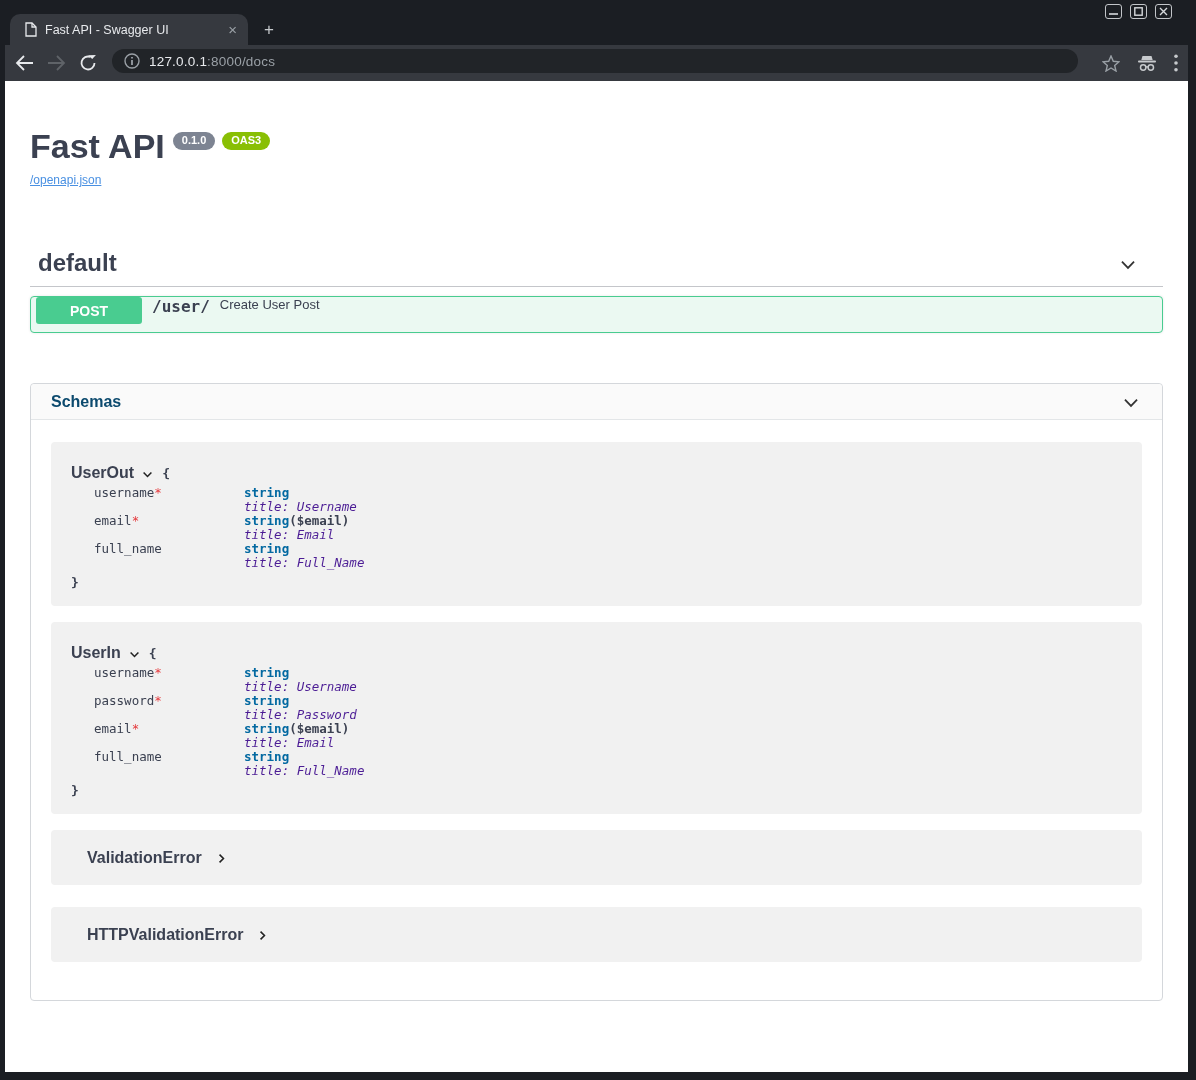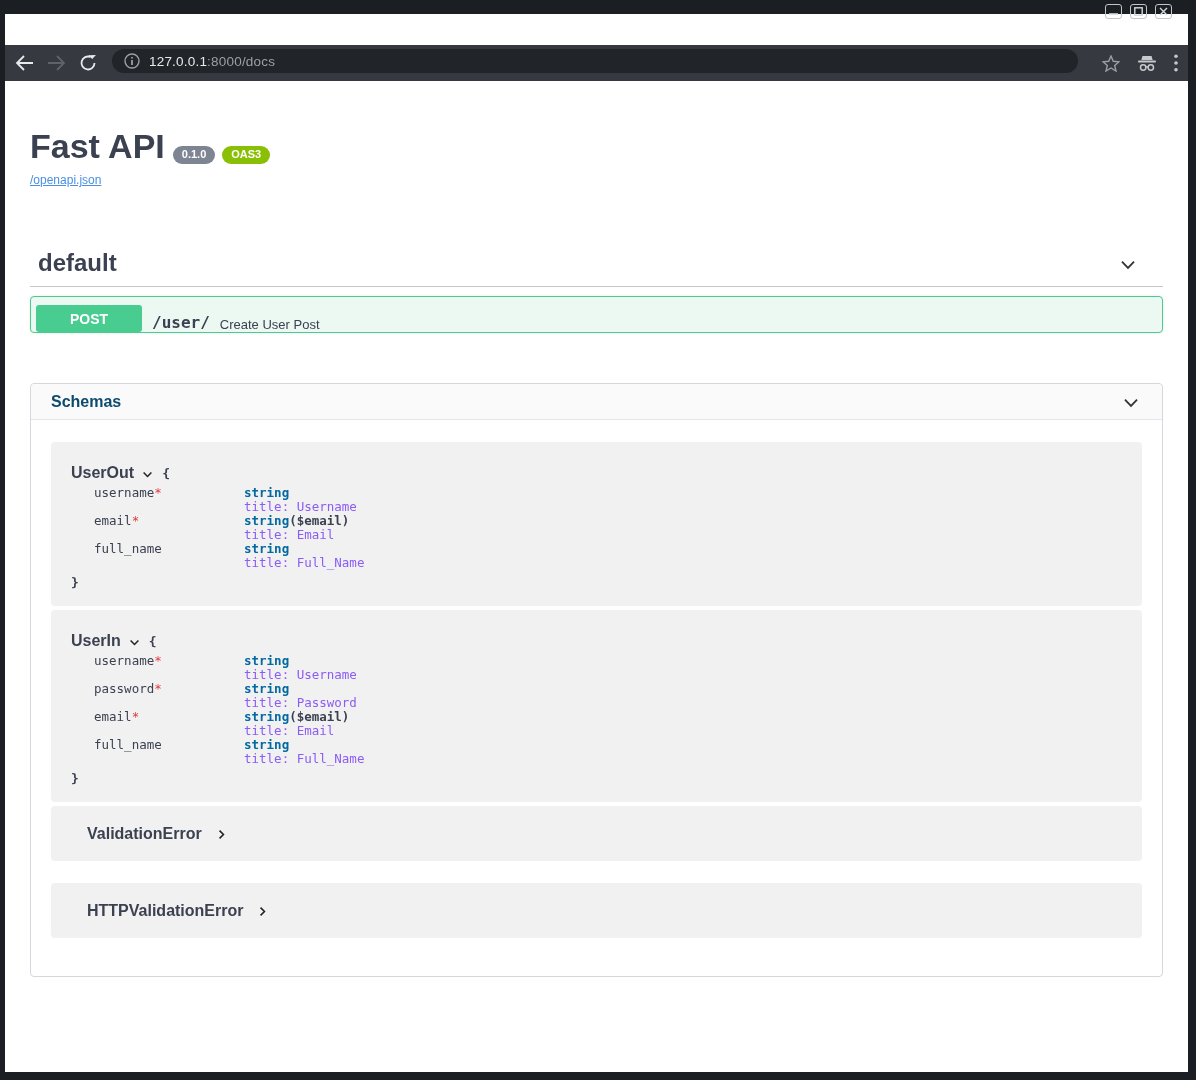--- a/index.html
+++ b/index.html
@@ -35,67 +35,67 @@
              border-radius:14px; display:flex; align-items:center; padding:0 12px; }
   .url-text { font-size:13.5px; margin-left:9px; letter-spacing:.2px; }
   .url-host { color:#e8eaed; }
   .url-rest { color:#9aa0a6; }
   .toolbar-right { position:absolute; right:10px; top:0; height:36px; display:flex; align-items:center; gap:17px; }
 
   
   .page { position:absolute; left:0; top:81px; width:100%; height:991px; background:#fff; overflow:hidden; }
   .swagger-wrap { width:1133px; margin-left:25px; color:#3b4151; }
 
-  .info-head { display:flex; align-items:flex-end; margin-top:47px; }
+  .info-head { display:flex; align-items:flex-start; margin-top:47px; }
   .api-title { font-size:34px; font-weight:bold; color:#3b4151; line-height:36px; letter-spacing:0; }
   .badges { display:flex; gap:7px; margin-left:8px; margin-top:4px; }
   .badge { font-size:11px; font-weight:bold; color:#fff; border-radius:57px; padding:2px 9px 3px; line-height:1.2; }
   .badge-version { background:#7d8492; }
   .badge-oas { background:#89bf04; }
   .spec-link { display:inline-block; margin-top:9px; font-size:12px; color:#4990e2; text-decoration:underline; cursor:pointer; }
 
   .tag-row { margin-top:57px; position:relative; padding:4px 0 9px 8px;
              border-bottom:1px solid rgba(59,65,81,.3); cursor:pointer; }
   .tag-name { font-size:24px; font-weight:bold; color:#3b4151; }
   .tag-row .chev { position:absolute; right:24px; top:9px; }
 
   .opblock { margin-top:9px; height:37px; border:1px solid #49cc90; border-radius:4px;
-             background:#ebf9f2; display:flex; align-items:flex-end; padding:0 10px 0 5px; cursor:pointer;
+             background:#ebf9f2; display:flex; align-items:flex-start; padding:0 10px 0 5px; cursor:pointer;
              box-shadow:0 0 3px rgba(0,0,0,.09); }
   .method-btn { width:106px; height:27px; background:#49cc90; border:none; border-radius:3px;
                 color:#fff; font-size:14px; font-weight:bold; font-family:"Liberation Sans",sans-serif;
                 cursor:pointer; }
   .op-path { margin-left:10px; font-family:"DejaVu Sans Mono",monospace; font-size:16px;
              font-weight:bold; color:#3b4151; }
   .op-summary { margin-left:10px; font-size:13px; color:#3b4151; }
 
   .models { margin-top:50px; border:1px solid #d4d7db; border-radius:4px; background:#fff; }
   .models-header { position:relative; height:36px; background:#fafafa; border-bottom:1px solid #e3e6e8;
                    border-radius:4px 4px 0 0; display:flex; align-items:center; padding-left:20px; cursor:pointer; }
   .models-title { font-size:16px; font-weight:bold; color:#0c4a6e; }
   .models-header .chev { position:absolute; right:20px; top:8px; }
   .models-body { padding:22px 20px 16px; }
 
-  .model-box { background:#f1f1f1; border-radius:4px; margin-bottom:4px; padding:22px 20px 14px; }
+  .model-box { background:#f1f1f1; border-radius:4px; margin-bottom:16px; padding:22px 20px 14px; }
   .model-title-row { display:flex; align-items:center; cursor:pointer; }
   .model-title { font-size:16px; font-weight:bold; color:#3b4151; line-height:18px; }
   .model-title-row .chev-sm { margin-left:7px; margin-top:2px; }
   .brace { font-family:"DejaVu Sans Mono",monospace; font-size:13px; font-weight:bold; color:#3b4151; }
   .open-brace { margin-left:8px; }
   .close-brace { display:block; margin-top:4px; line-height:18px; }
 
   .props { margin-top:4px; margin-left:23px; }
   .prop-row { display:flex; min-height:28px; }
   .prop-name { width:150px; font-family:"DejaVu Sans Mono",monospace; font-size:12.5px;
                font-weight:normal; color:#3b4151; line-height:14px; padding-top:0; }
   .star { color:#e5393c; }
   .prop-desc { font-family:"DejaVu Sans Mono",monospace; font-size:12.5px; line-height:14px; }
   .ptype { color:#0369a1; font-weight:bold; }
   .pformat { color:#3b4151; font-weight:bold; }
-  .ptitle { color:#8b5cf6; }
+  .ptitle { font-style:italic; color:#4c1d95; }
 
   .model-box.collapsed { height:55px; padding:0 36px; display:flex; align-items:center; margin-bottom:22px; cursor:pointer; }
   .model-box.collapsed .chev-sm { margin-left:13px; margin-top:1px; transform:rotate(-90deg); }
 
   .chev svg, .chev-sm svg { display:block; }
 </style>
 </head>
 <body>
 
 <div class="window">
@@ -112,20 +112,31 @@
           <rect x="0.8" y="0.8" width="7.4" height="7.4" fill="none" stroke="#d6d9dc" stroke-width="1.4"></rect>
         </svg>
     </div>
     <div class="win-btn">
       <svg width="9" height="9" viewBox="0 0 9 9">
           <path d="M1 1 L8 8 M8 1 L1 8" stroke="#d6d9dc" stroke-width="1.4"></path>
         </svg>
     </div>
   </div>
 
+  <div class="tabstrip">
+    <div class="tab">
+      <svg width="12" height="15" viewBox="0 0 12 15">
+        <path d="M1 1 h6 l4 4 v9 h-10 z" fill="none" stroke="#e8eaed" stroke-width="1.3"></path>
+        <path d="M7 1 v4 h4" fill="none" stroke="#e8eaed" stroke-width="1.3"></path>
+      </svg>
+      <span class="tab-title">Fast API - Swagger UI</span>
+      <span class="tab-close">×</span>
+    </div>
+    <div class="new-tab">+</div>
+  </div>
 
   <div class="toolbar">
     <div class="nav-icons">
       <svg width="19" height="16" viewBox="0 0 19 16">
         <path d="M9 1 L2 8 L9 15 M2 8 H18" fill="none" stroke="#e8eaed" stroke-width="1.8"></path>
       </svg>
       <svg width="19" height="16" viewBox="0 0 19 16">
         <path d="M10 1 L17 8 L10 15 M17 8 H1" fill="none" stroke="#5f6368" stroke-width="1.8"></path>
       </svg>
       <svg width="18" height="18" viewBox="0 0 18 18">

